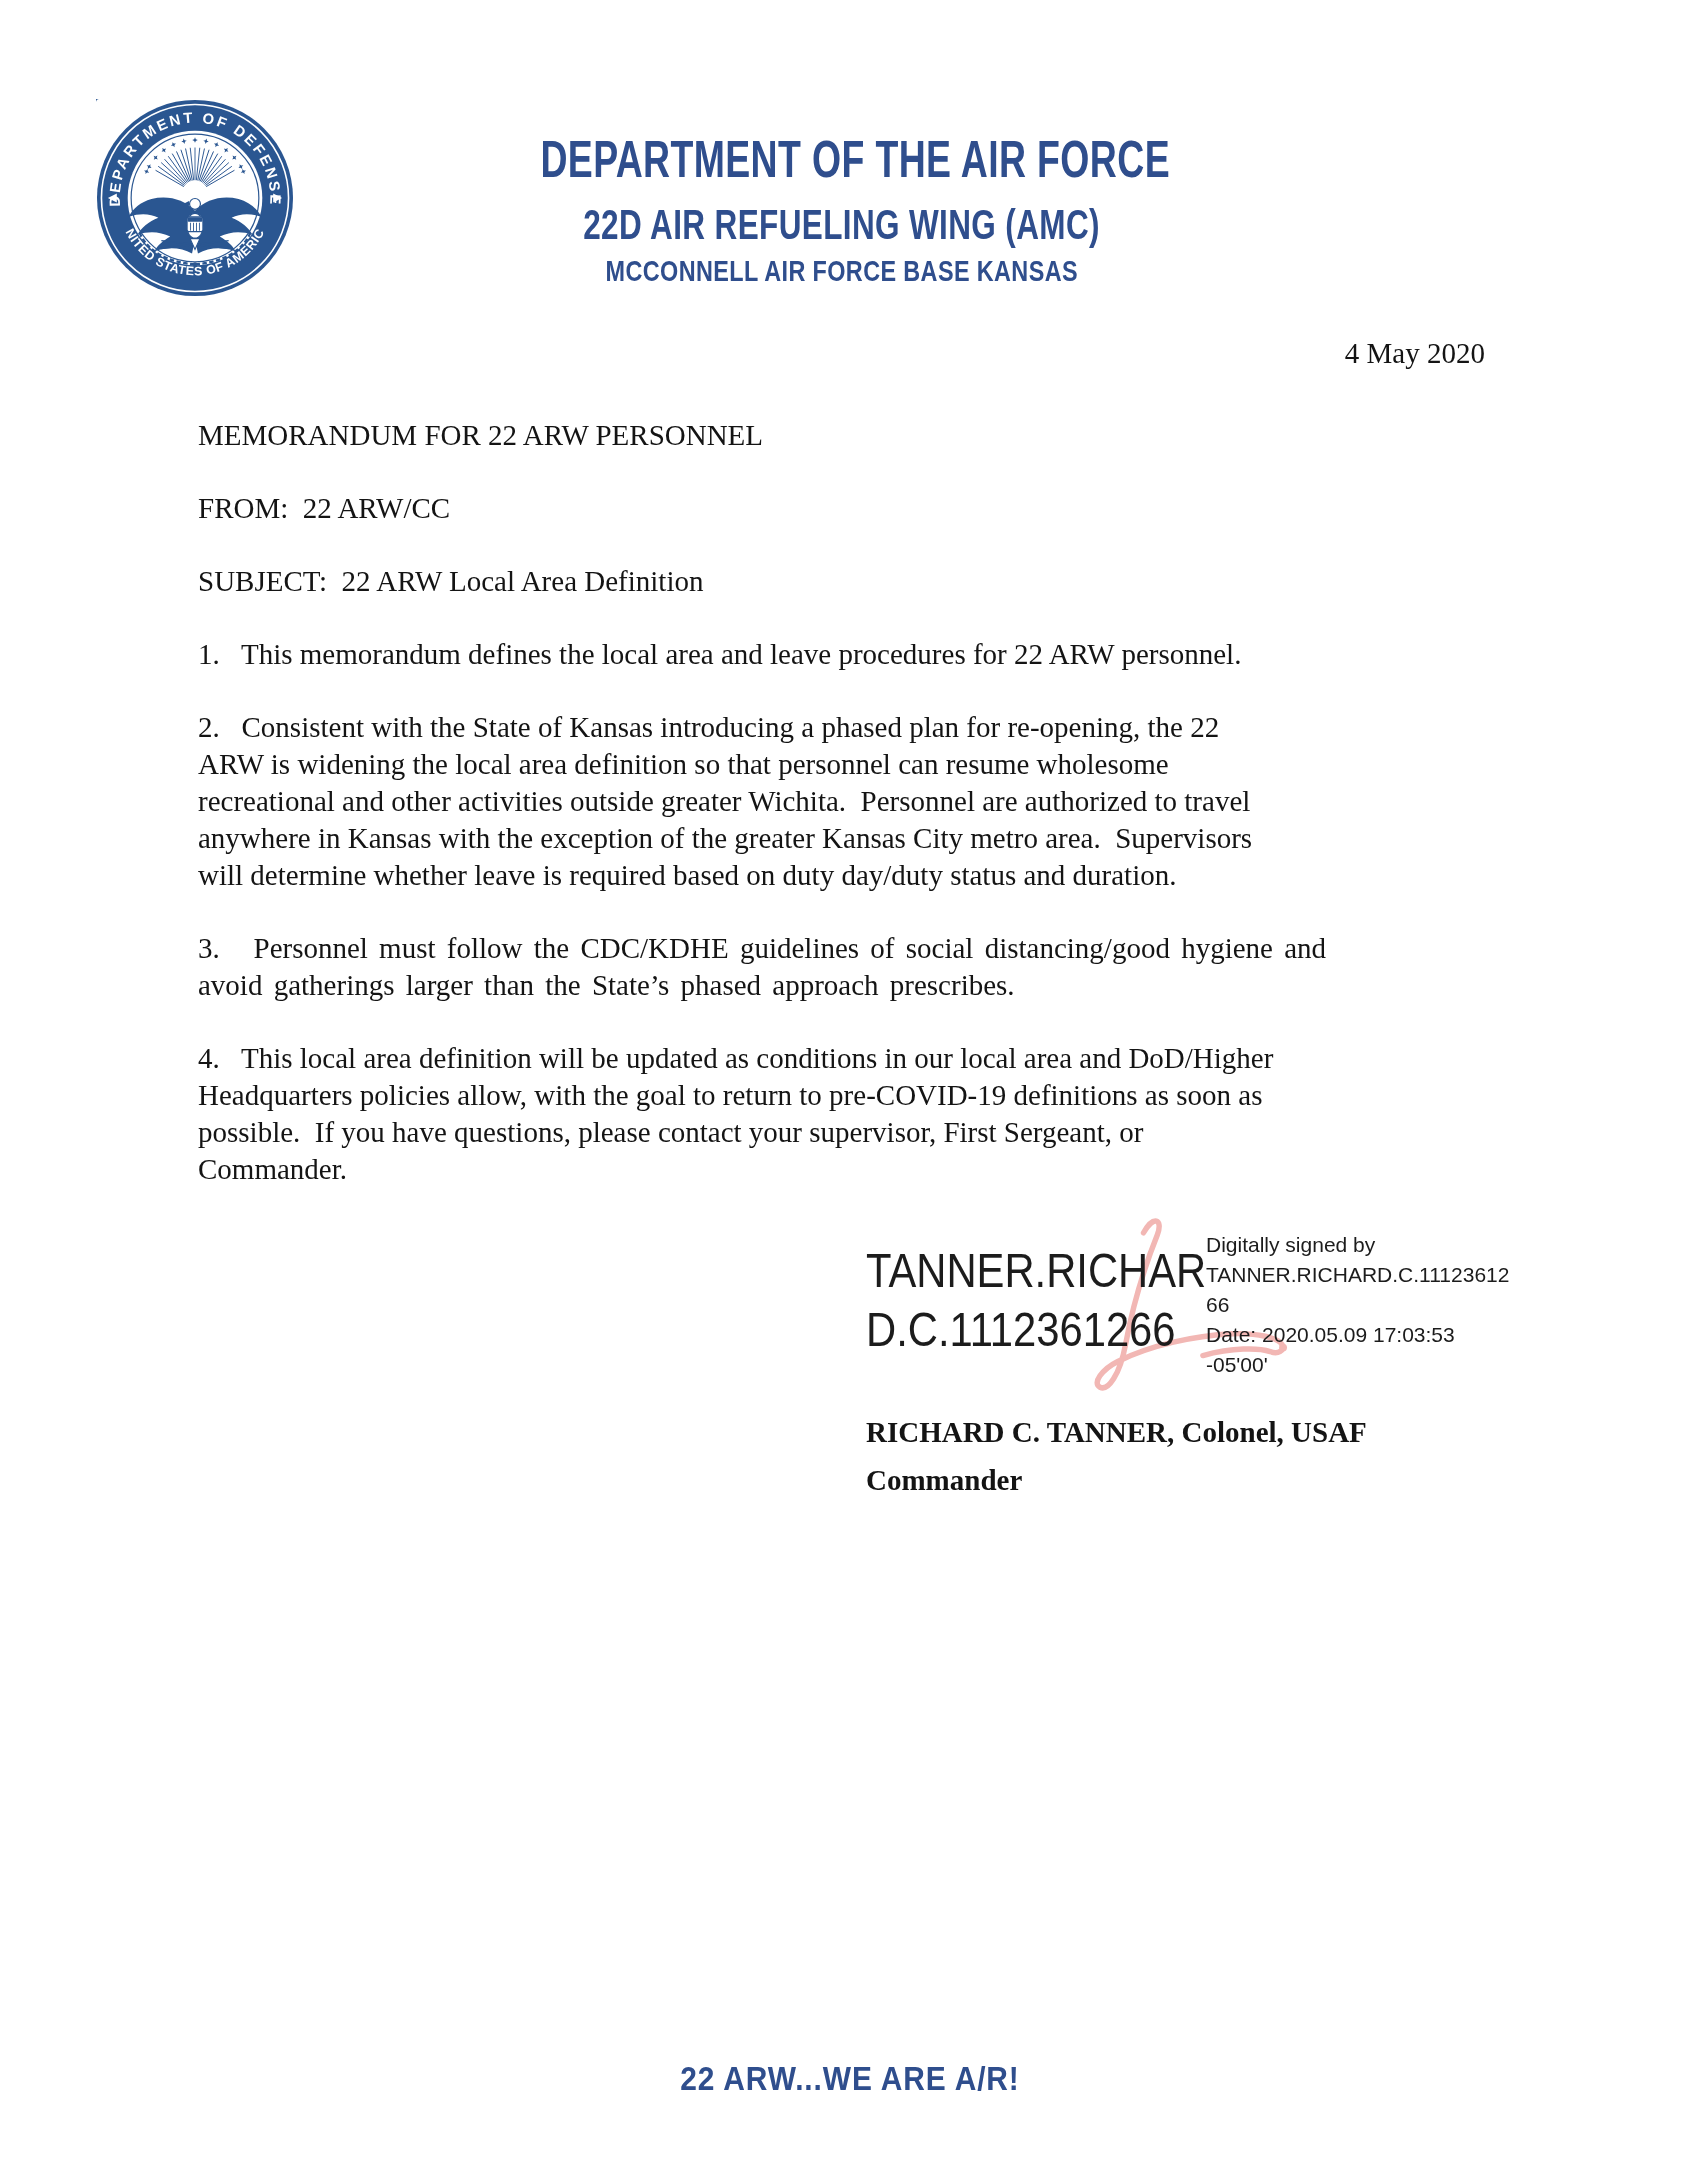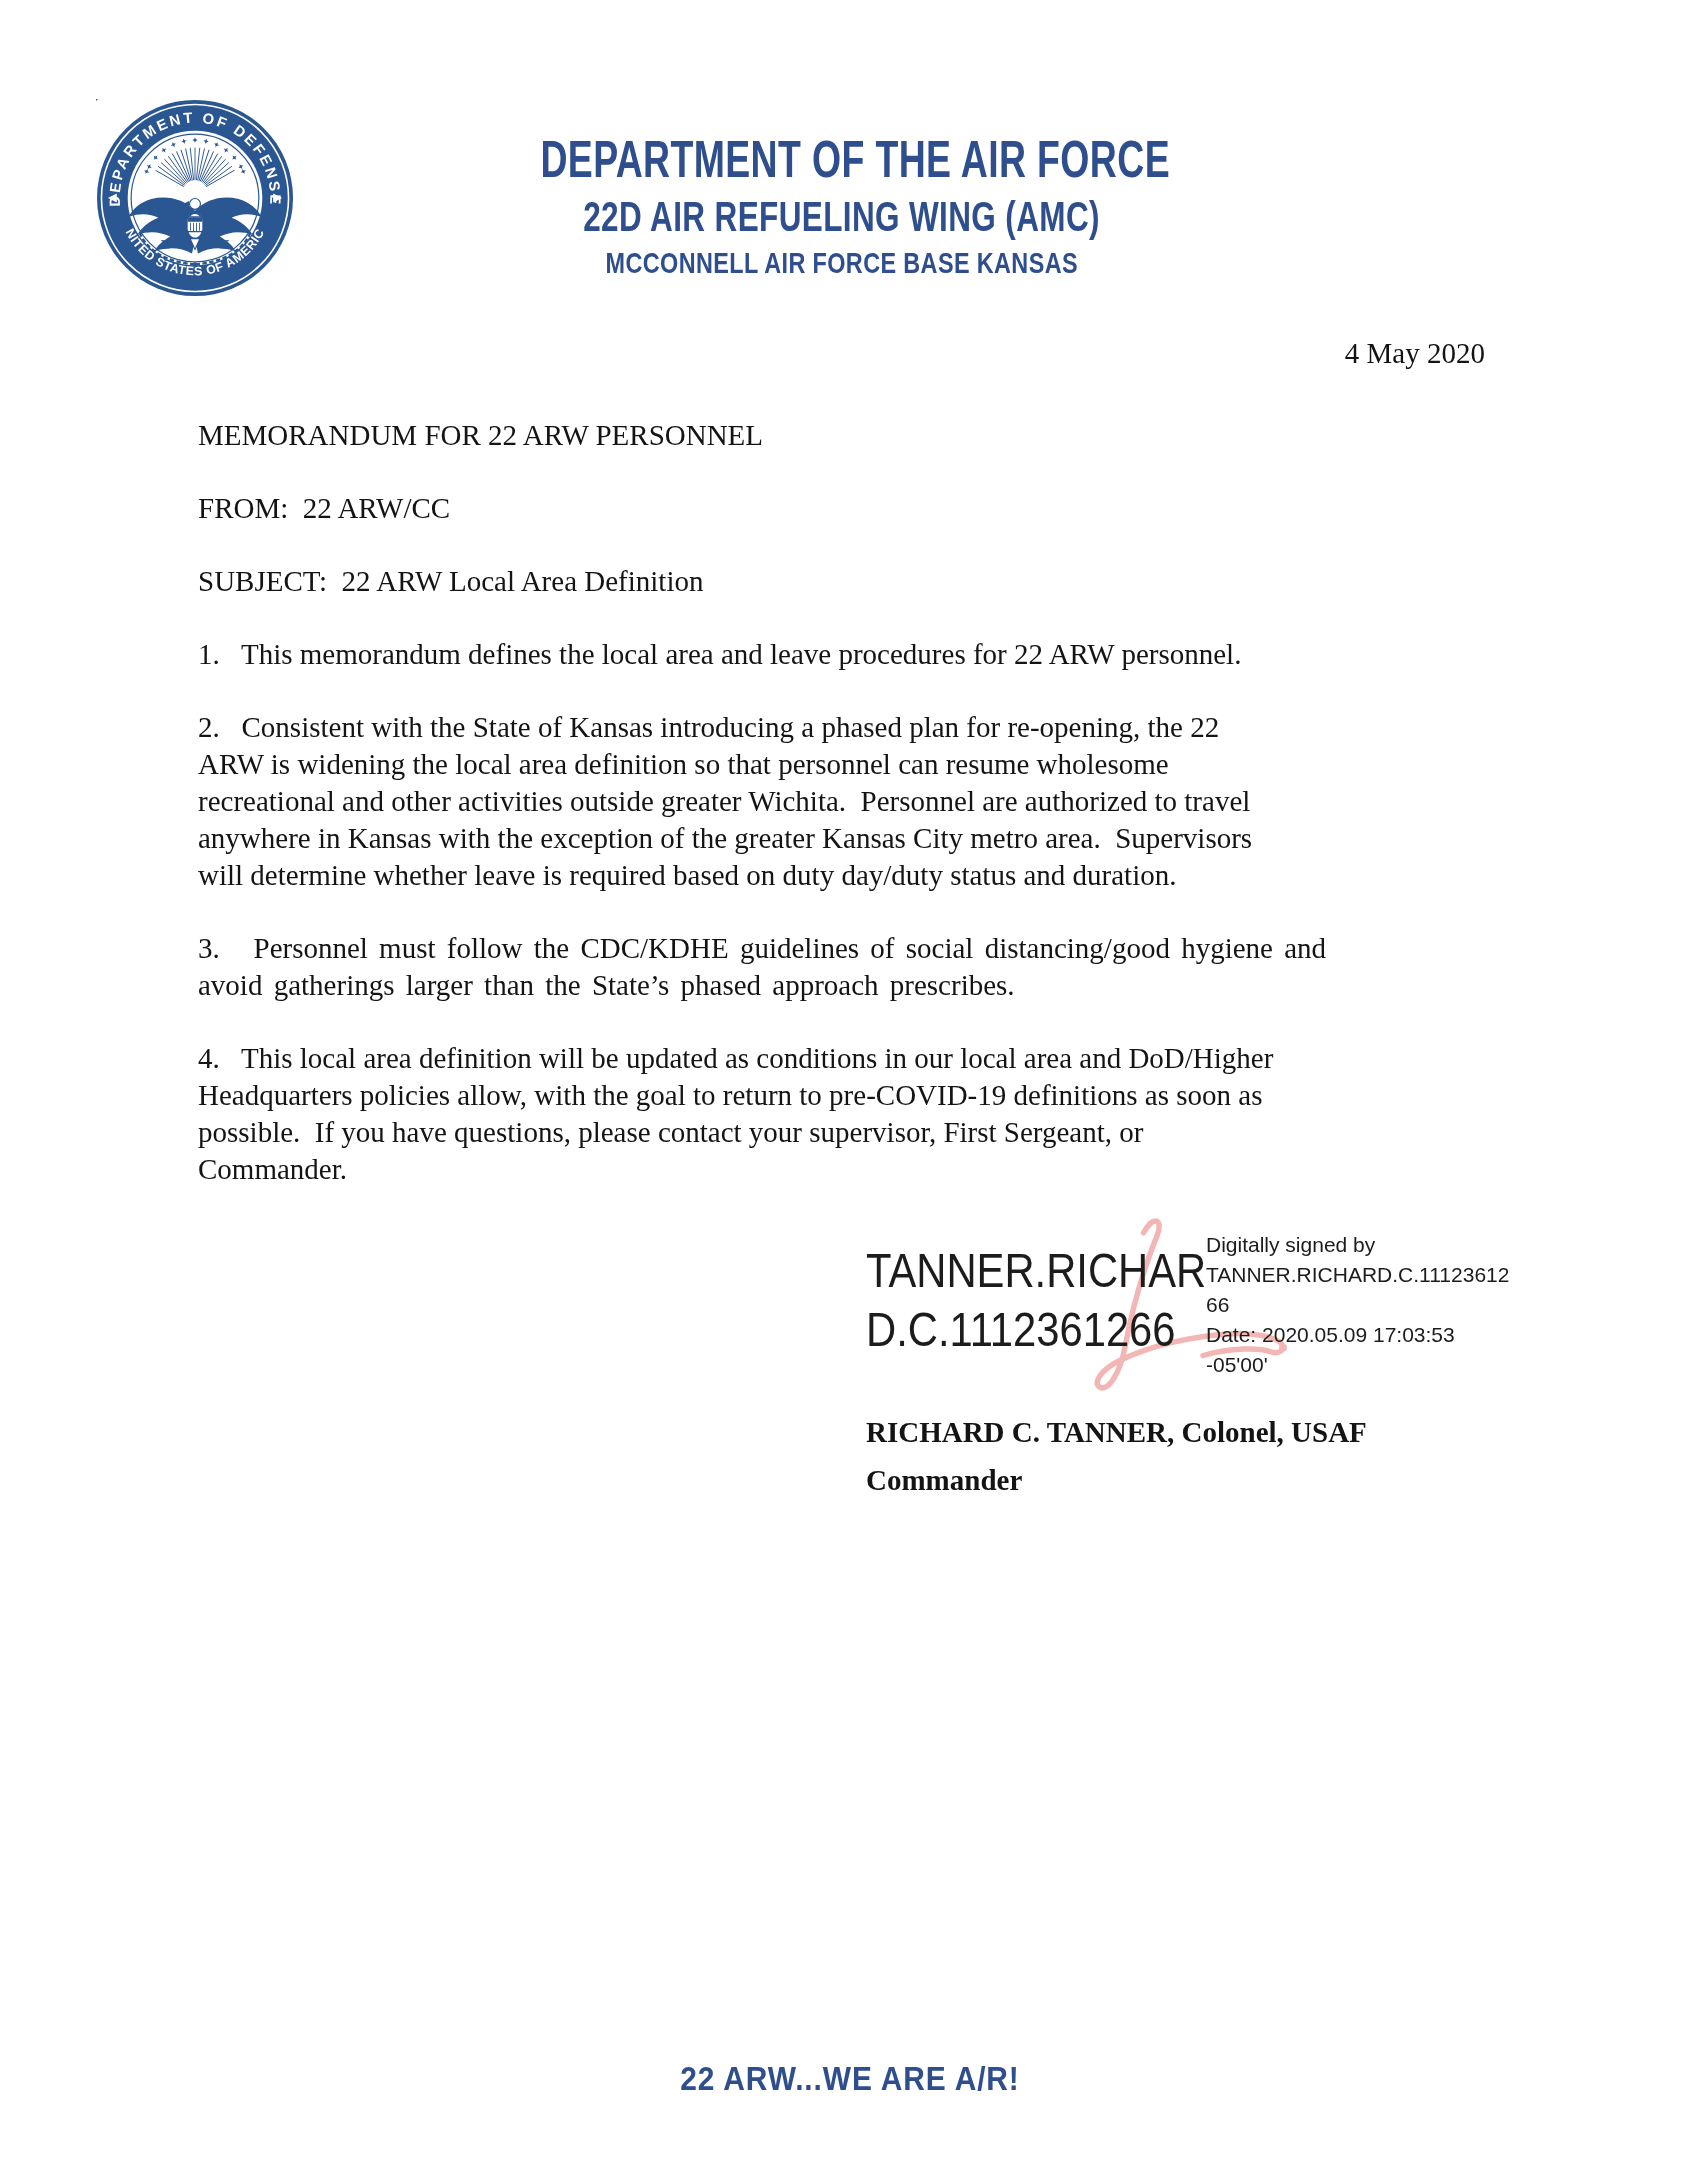--- a/index.html
+++ b/index.html
@@ -12,21 +12,21 @@
   .seal { position:absolute; left:96px; top:99px; width:198px; height:198px; }
   .seal-text-top   { font-family:"Liberation Sans", sans-serif; font-weight:bold; font-size:15px; letter-spacing:2.5px; fill:#ffffff; }
   .seal-text-bottom{ font-family:"Liberation Sans", sans-serif; font-weight:bold; font-size:12.5px; letter-spacing:0.6px; fill:#ffffff; }
   
   .letterhead { position:absolute; left:0; top:129px; width:100%; text-align:center;
     font-family:"Liberation Sans", sans-serif; font-weight:bold; color:#2f4e8d; }
   .lh-row { display:flex; justify-content:center; }
   .lh-row span { white-space:nowrap; display:inline-block; }
   .lh1 { font-size:52px; line-height:61px;margin-left:28px; }
   .lh1 span { transform:scaleX(0.72); letter-spacing:0.5px; }
-  .lh2 { font-size:42px; line-height:46px; margin-top:4px; }
+  .lh2 { font-size:42px; line-height:46px; margin-top:12px; }
   .lh2 span { transform:scaleX(0.75); letter-spacing:0.5px; }
   .lh3 { font-size:30px; line-height:46px; }
   .lh3 span { transform:scaleX(0.78); letter-spacing:0.5px; }
   
   .date { position:absolute; left:198px; top:335px; width:1287px; text-align:right;
           font-size:29px; line-height:37px; }
   .body-col { position:absolute; left:198px; top:417px; width:1277px;
           font-size:29px; line-height:37px; }
   .bline { white-space:pre-wrap; margin:0 0 36px 0; }
   .justify-sim { word-spacing:4px; }

